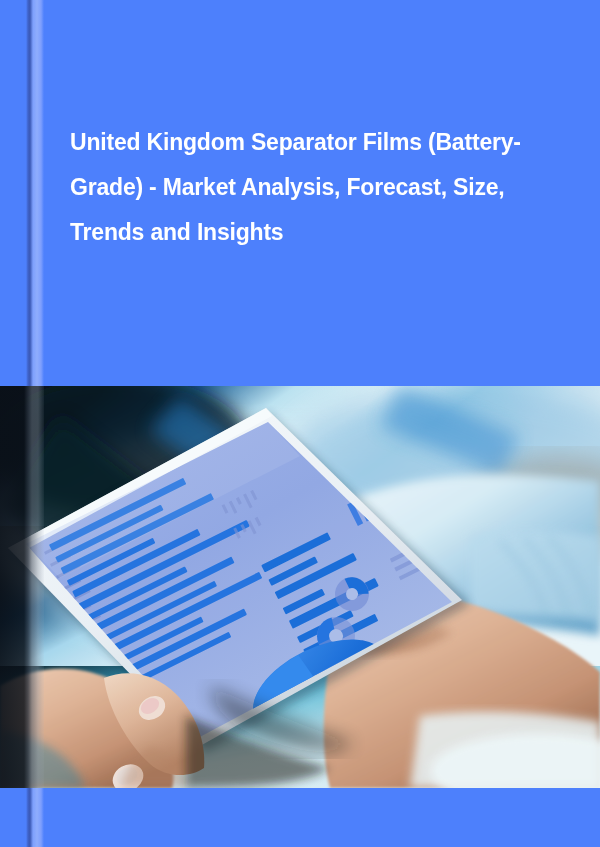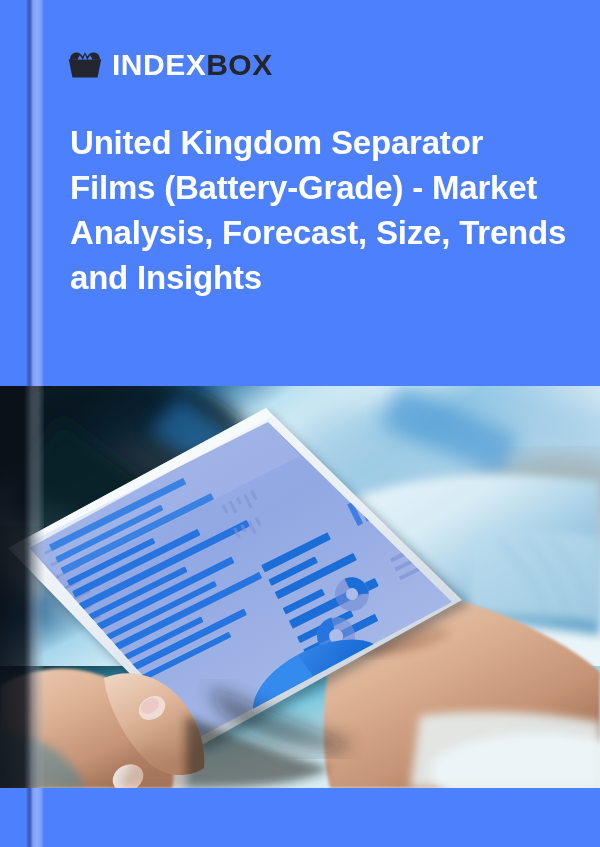--- a/index.html
+++ b/index.html
@@ -89,21 +89,21 @@
   .logo-box   { color: #23262e; }
 
   
   .headline {
     position: absolute;
     left: 70px;
     top: 120px;
     width: 500px;
     margin: 0;
     color: #ffffff;
-    font-size: 33px;
+    font-size: 23px;
     font-weight: 700;
     line-height: 45px;
     letter-spacing: -0.2px;
   }
 
   
   .photo {
     position: absolute;
     left: 0;
     top: 386px;
@@ -138,34 +138,20 @@
         rgba(77,128,252,0) 44px);
   }
 </style>
 </head>
 <body>
 
 <div class="page">
 
   <div class="hero">
 
-    <div class="logo">
-      <span>
-        <svg class="logo-mark" viewBox="0 0 34 26" xmlns="http://www.w3.org/2000/svg" aria-hidden="true">
-          <path d="M0.8 7.2 H33.2 L29.6 25.4 H4.4 Z" fill="#23262e"></path>
-          <path d="M2.0 7.4 C2.0 3.0 5.0 0.4 8.6 0.4 C11.4 0.4 13.6 2.0 14.6 4.6 L17.0 0.2 L19.4 4.6 C20.4 2.0 22.6 0.4 25.4 0.4 C29.0 0.4 32.0 3.0 32.0 7.4 Z" fill="#23262e"></path>
-          <path d="M9.6 7.6 L11.8 3.2 L14.6 7.6 Z" fill="#4d80fc"></path>
-          <path d="M19.4 7.6 L22.2 3.2 L24.4 7.6 Z" fill="#4d80fc"></path>
-          <path d="M15.0 7.6 L17.0 2.6 L19.0 7.6 Z" fill="#4d80fc"></path>
-        </svg>
-      </span>
-      <span class="logo-text">
-        <span class="logo-index">INDEX</span><span class="logo-box">BOX</span>
-      </span>
-    </div>
 
     <h1 class="headline">United Kingdom Separator Films (Battery-Grade) - Market Analysis, Forecast, Size, Trends and Insights</h1>
   </div>
 
   <div class="photo">
     <svg class="photo-svg" viewBox="0 0 600 402" xmlns="http://www.w3.org/2000/svg" aria-hidden="true">
       <defs>
         <linearGradient id="bgTop" x1="0" y1="0" x2="1" y2="0.35">
           <stop offset="0%" stop-color="#030a10"></stop>
           <stop offset="16%" stop-color="#06121d"></stop>

